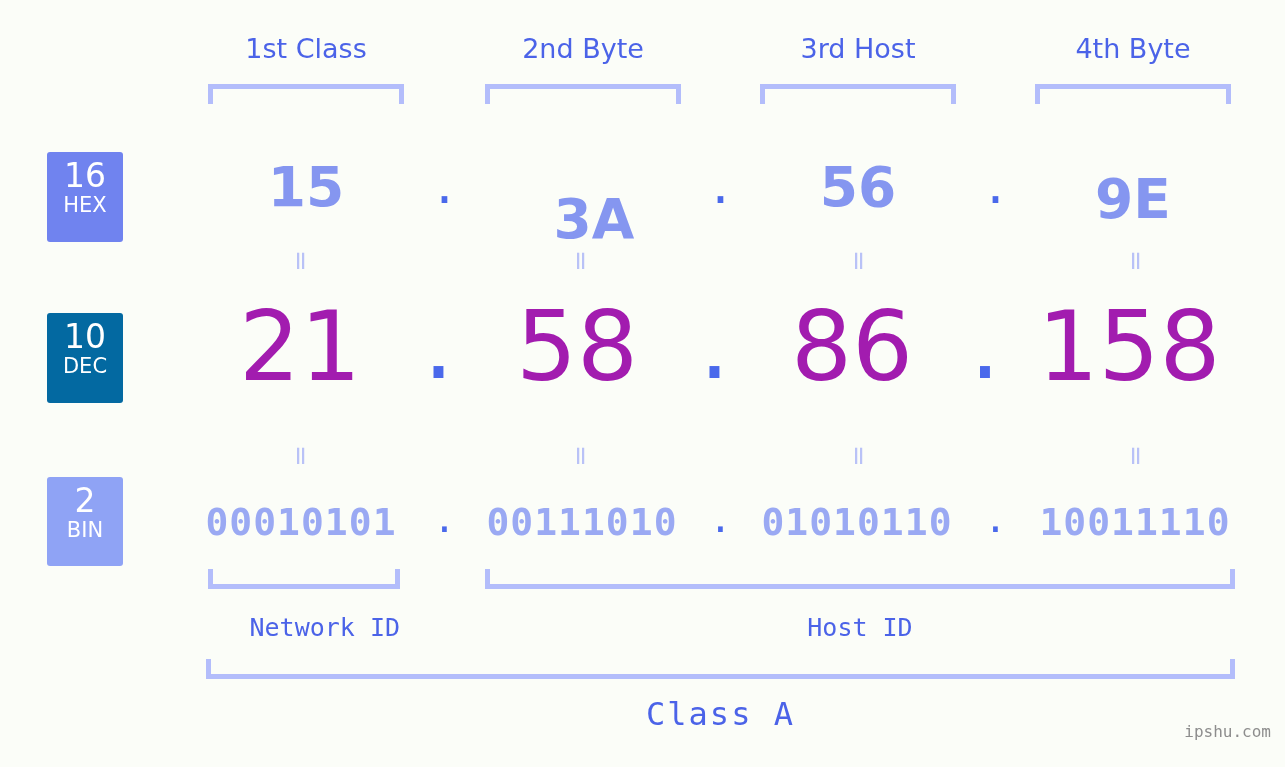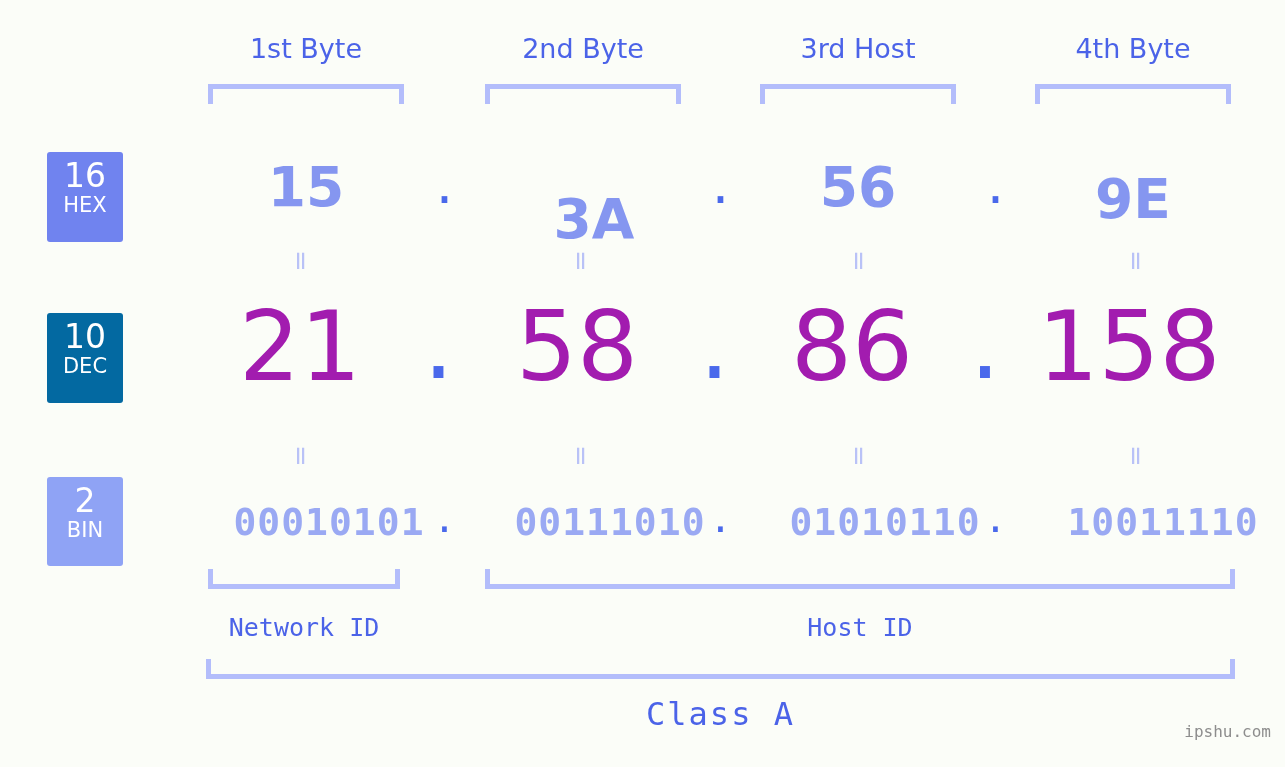--- a/index.html
+++ b/index.html
@@ -91,21 +91,20 @@
     color: #a21caf;
     line-height: 100px;
     font-weight: 400;
   }
   .bin-val {
     font-size: 38px;
     color: #9aa9f3;
     line-height: 44px;
     font-family: "DejaVu Sans Mono", monospace;
     letter-spacing: 1px;
-    margin-left: 28px;
   }
 
   
   .dot {
     position: absolute;
     text-align: center;
     font-family: "DejaVu Sans", sans-serif;
     line-height: 1;
   }
   .hex-dot { font-size: 55px; color: #4a69eb; }
@@ -142,21 +141,21 @@
     font-size: 16px;
     color: #8d8d8d;
     font-family: "DejaVu Sans Mono", monospace;
   }
 </style>
 </head>
 <body>
 
 <div class="stage">
 
-  <div class="byte-label" style="left:208px; width:196px;">1st Byte</div>
+  <div class="byte-label" style="left:208px; width:196px;">1st Class</div>
   <div class="byte-label" style="left:485px; width:196px;">2nd Byte</div>
   <div class="byte-label" style="left:760px; width:196px;">3rd Host</div>
   <div class="byte-label" style="left:1035px; width:196px;">4th Byte</div>
 
   <div class="bracket bracket-down" style="left:208px; top:84px; width:196px;"></div>
   <div class="bracket bracket-down" style="left:485px; top:84px; width:196px;"></div>
   <div class="bracket bracket-down" style="left:760px; top:84px; width:196px;"></div>
   <div class="bracket bracket-down" style="left:1035px; top:84px; width:196px;"></div>
 
   <div class="badge" style="left:47px; top:152px; height:90px; background:#7083ef;">
@@ -204,21 +203,21 @@
   <div class="dot bin-dot" style="left:404px; top:500px; width:81px;">.</div>
   <div class="val bin-val" style="left:479px; top:500px; width:206px;">00111010</div>
   <div class="dot bin-dot" style="left:681px; top:500px; width:79px;">.</div>
   <div class="val bin-val" style="left:754px; top:500px; width:206px;">01010110</div>
   <div class="dot bin-dot" style="left:956px; top:500px; width:79px;">.</div>
   <div class="val bin-val" style="left:1032px; top:500px; width:206px;">10011110</div>
 
   <div class="bracket bracket-up" style="left:208px; top:569px; width:192px;"></div>
   <div class="bracket bracket-up" style="left:485px; top:569px; width:750px;"></div>
 
-  <div class="caption id-caption" style="left:208px; top:613px; width:192px;">Network ID</div>
+  <div class="caption id-caption" style="left:208px; top:613px; width:192px;text-align:right;">Network ID</div>
   <div class="caption id-caption" style="left:485px; top:613px; width:750px;">Host ID</div>
 
   <div class="bracket bracket-up" style="left:206px; top:659px; width:1029px;"></div>
 
   <div class="caption class-caption" style="left:206px; top:695px; width:1029px;">Class A</div>
 
   <div class="watermark">ipshu.com</div>
 
 </div>
 

